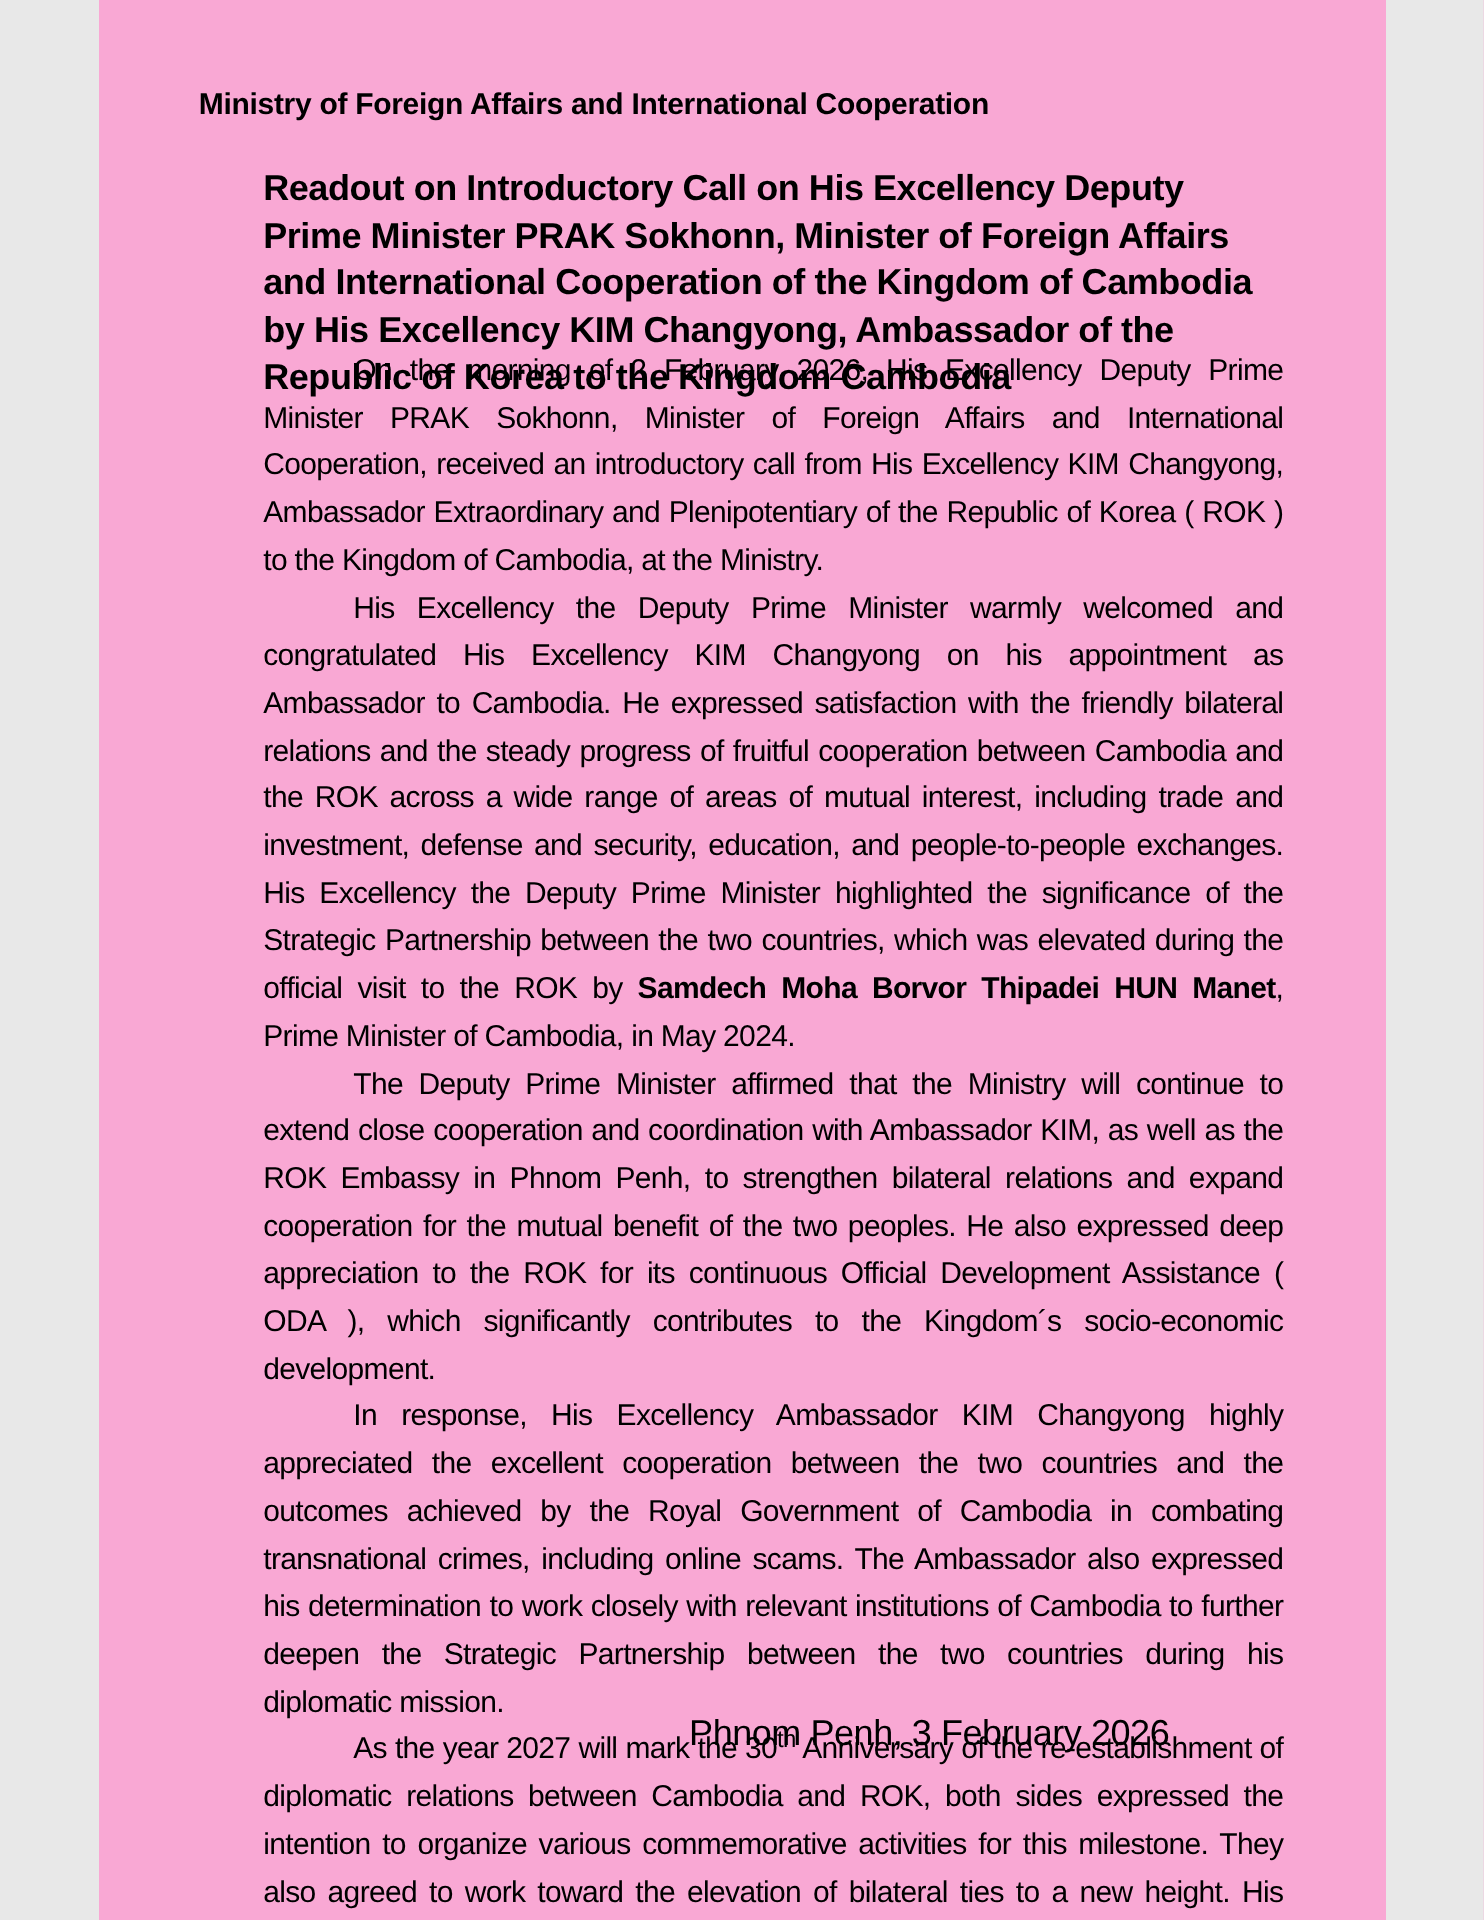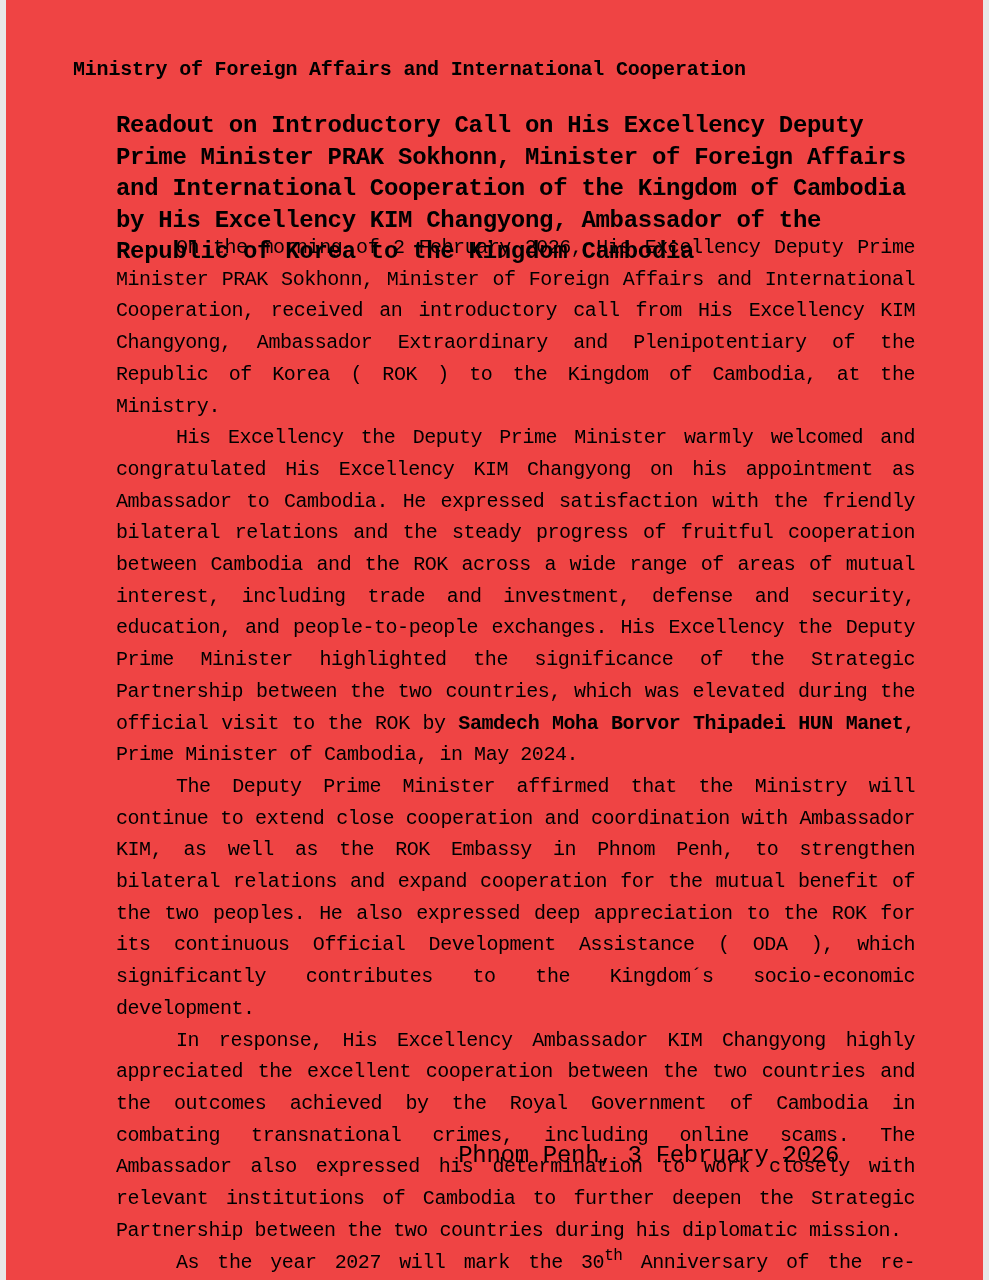--- a/index.html
+++ b/index.html
@@ -2,26 +2,26 @@
 <html><head>
 <meta charset="utf-8">
 <style>
   html, body {
     margin: 0;
     padding: 0;
     background: #e8e8e8;
   }
   .page {
     position: relative;
-    width: 977px;
+    width: 858px;
     height: 1280px;
     margin: 0 auto;
-    background: #ef4444;
+    background: #f9a8d4;
     color: #000000;
-    font-family: Liberation Mono, monospace;
+    font-family: Liberation Sans, sans-serif;
     overflow: hidden;
   }
   .ministry-header {
     position: absolute;
     left: 67px;
     top: 54px;
     font-size: 20px;
     font-weight: bold;
     line-height: 32px;
     letter-spacing: -0.2px;

